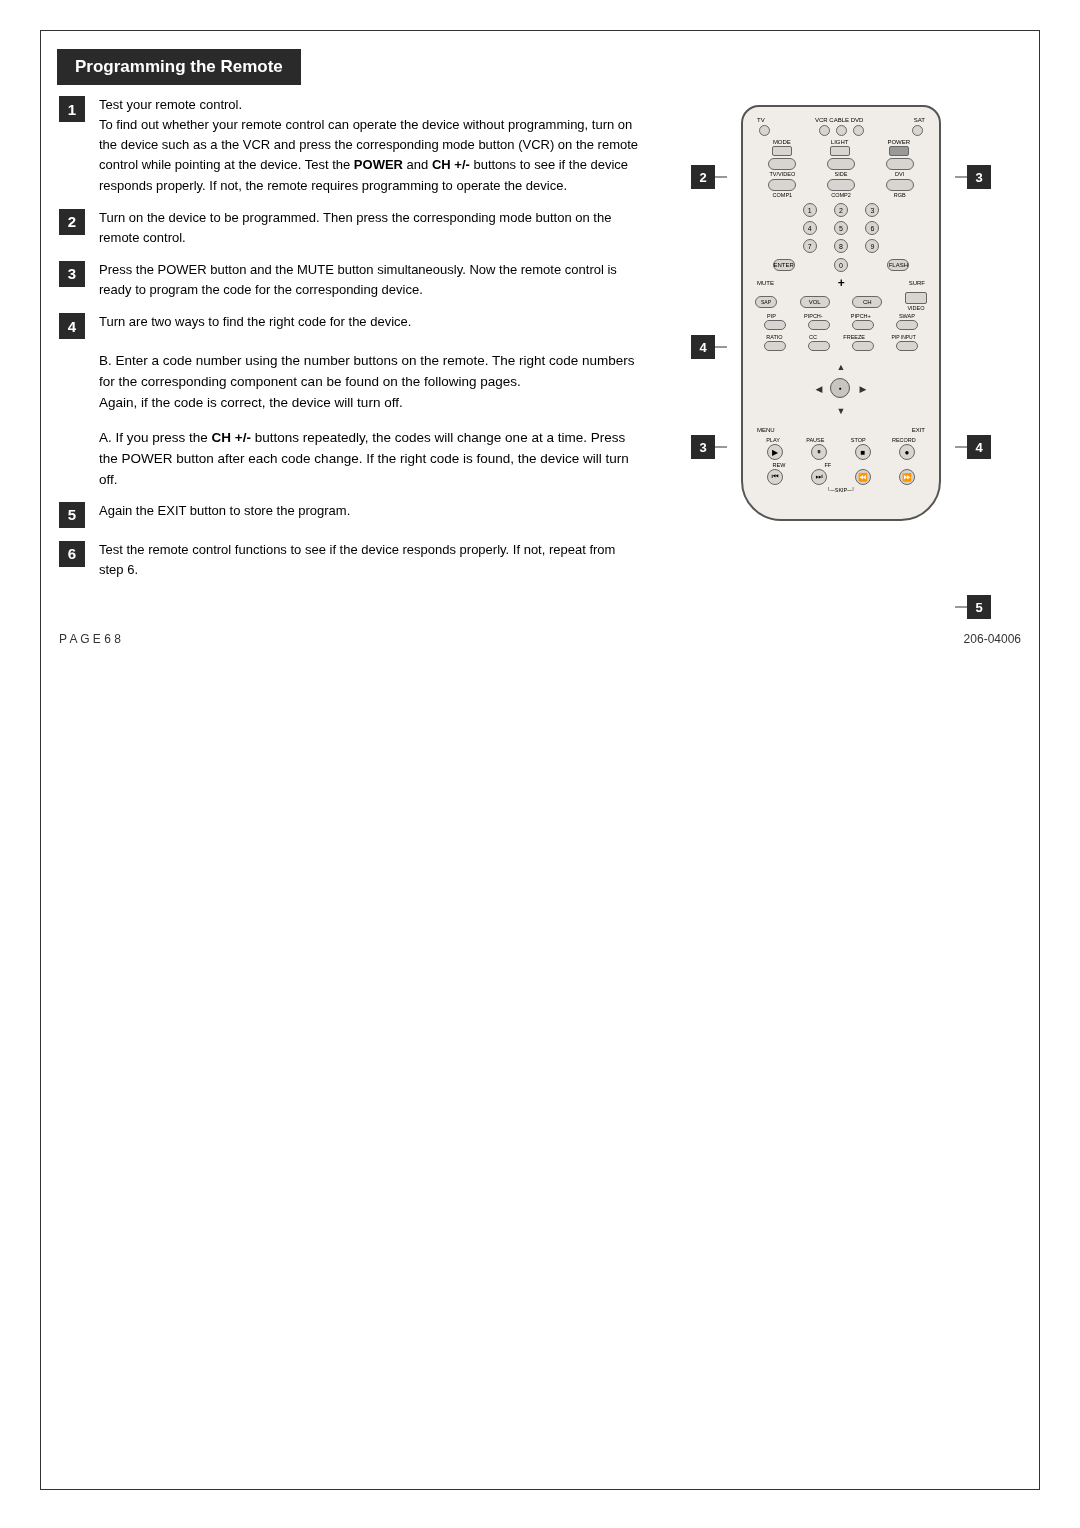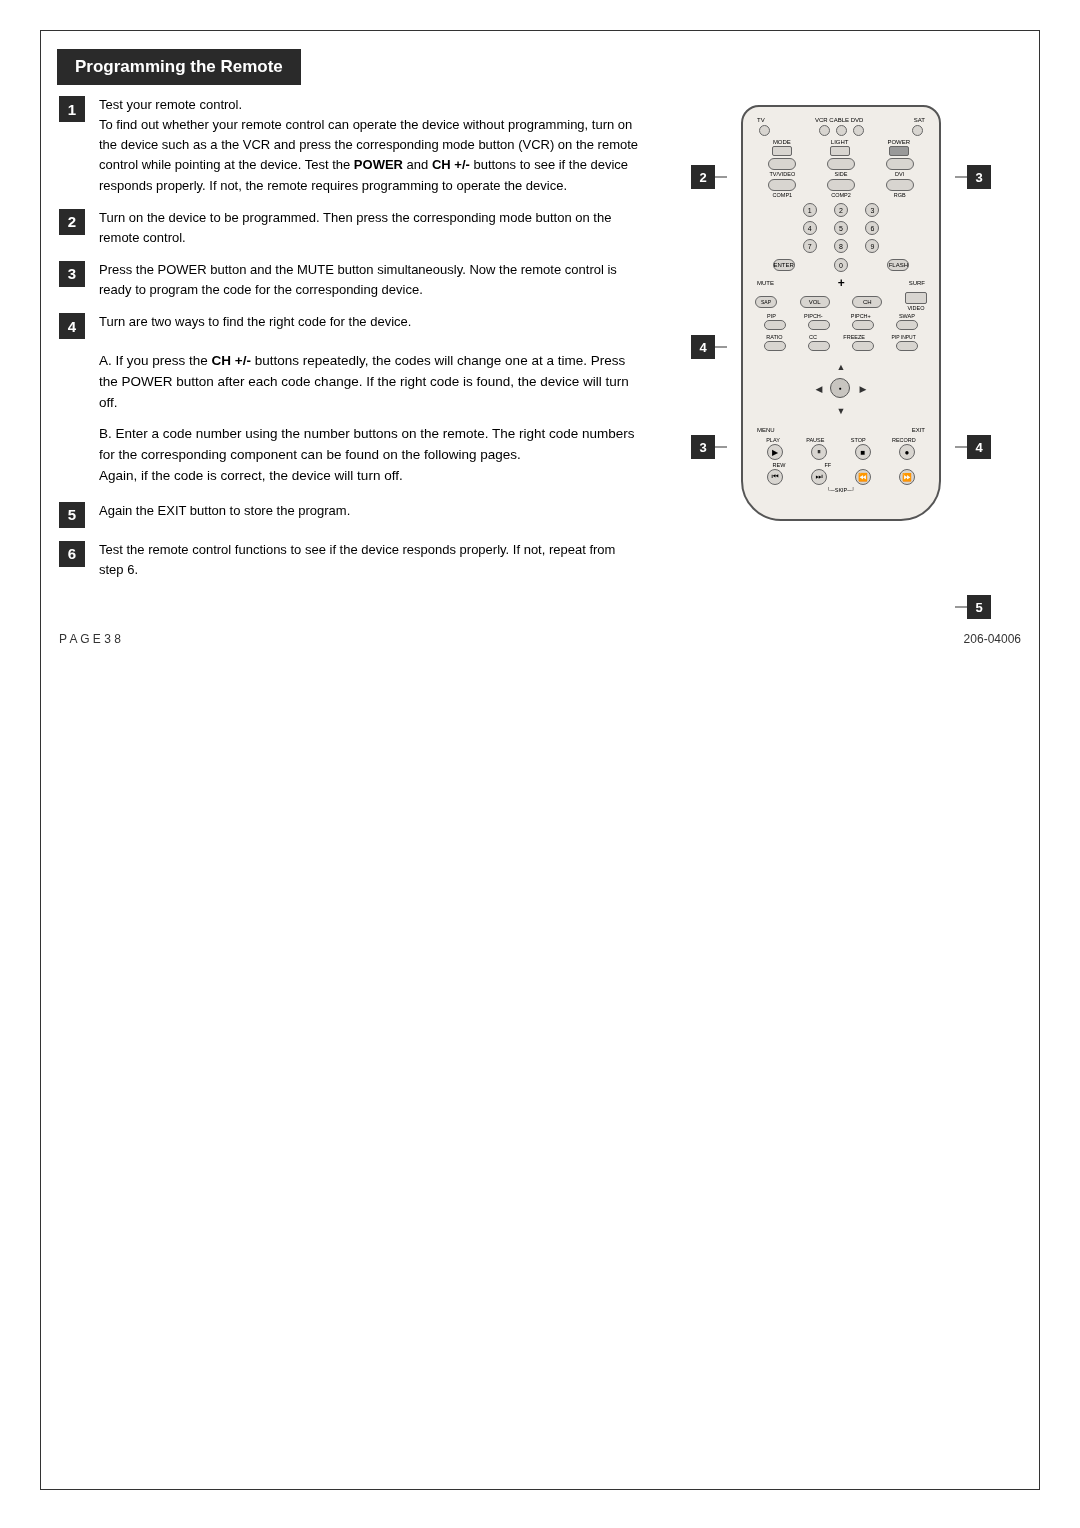--- a/index.html
+++ b/index.html
@@ -206,26 +206,26 @@
         </div>
       </div>
 
       <div class="step-row">
         <div class="step-num">4</div>
         <div class="step-text">
           Turn are two ways to find the right code for the device.
         </div>
       </div>
 
-      <div class="step-text" style="margin-left:40px; margin-bottom:10px; font-size:13.5px; line-height:1.55;">
-        A. If you press the <b>CH +/-</b> buttons repeatedly, the codes will change one at a time. Press the POWER button after each code change. If the right code is found, the device will turn off.
-      </div>
       <div class="step-text" style="margin-left:40px; margin-bottom:14px; font-size:13.5px; line-height:1.55;">
         B. Enter a code number using the number buttons on the remote. The right code numbers for the corresponding component can be found on the following pages.<br>
         Again, if the code is correct, the device will turn off.
+      </div>
+      <div class="step-text" style="margin-left:40px; margin-bottom:10px; font-size:13.5px; line-height:1.55;">
+        A. If you press the <b>CH +/-</b> buttons repeatedly, the codes will change one at a time. Press the POWER button after each code change. If the right code is found, the device will turn off.
       </div>
 
       <div class="step-row">
         <div class="step-num">5</div>
         <div class="step-text">
           Again the EXIT button to store the program.
         </div>
       </div>
 
       <div class="step-row">
@@ -445,16 +445,16 @@
           <div style="position:absolute;right:100%;top:50%;transform:translateY(-50%);width:12px;height:1px;background:#333;"></div>
           <div style="background:#2a2a2a;color:#fff;font-weight:bold;font-size:13px;width:24px;height:24px;display:flex;align-items:center;justify-content:center;">5</div>
         </div>
 
       </div>
     </div>
   </div>
 
   
   <div class="page-footer">
-    <span>P A G E   3 8</span>
+    <span>P A G E   6 8</span>
     <span>206-04006</span>
   </div>
 </div>
 
 </body></html>

